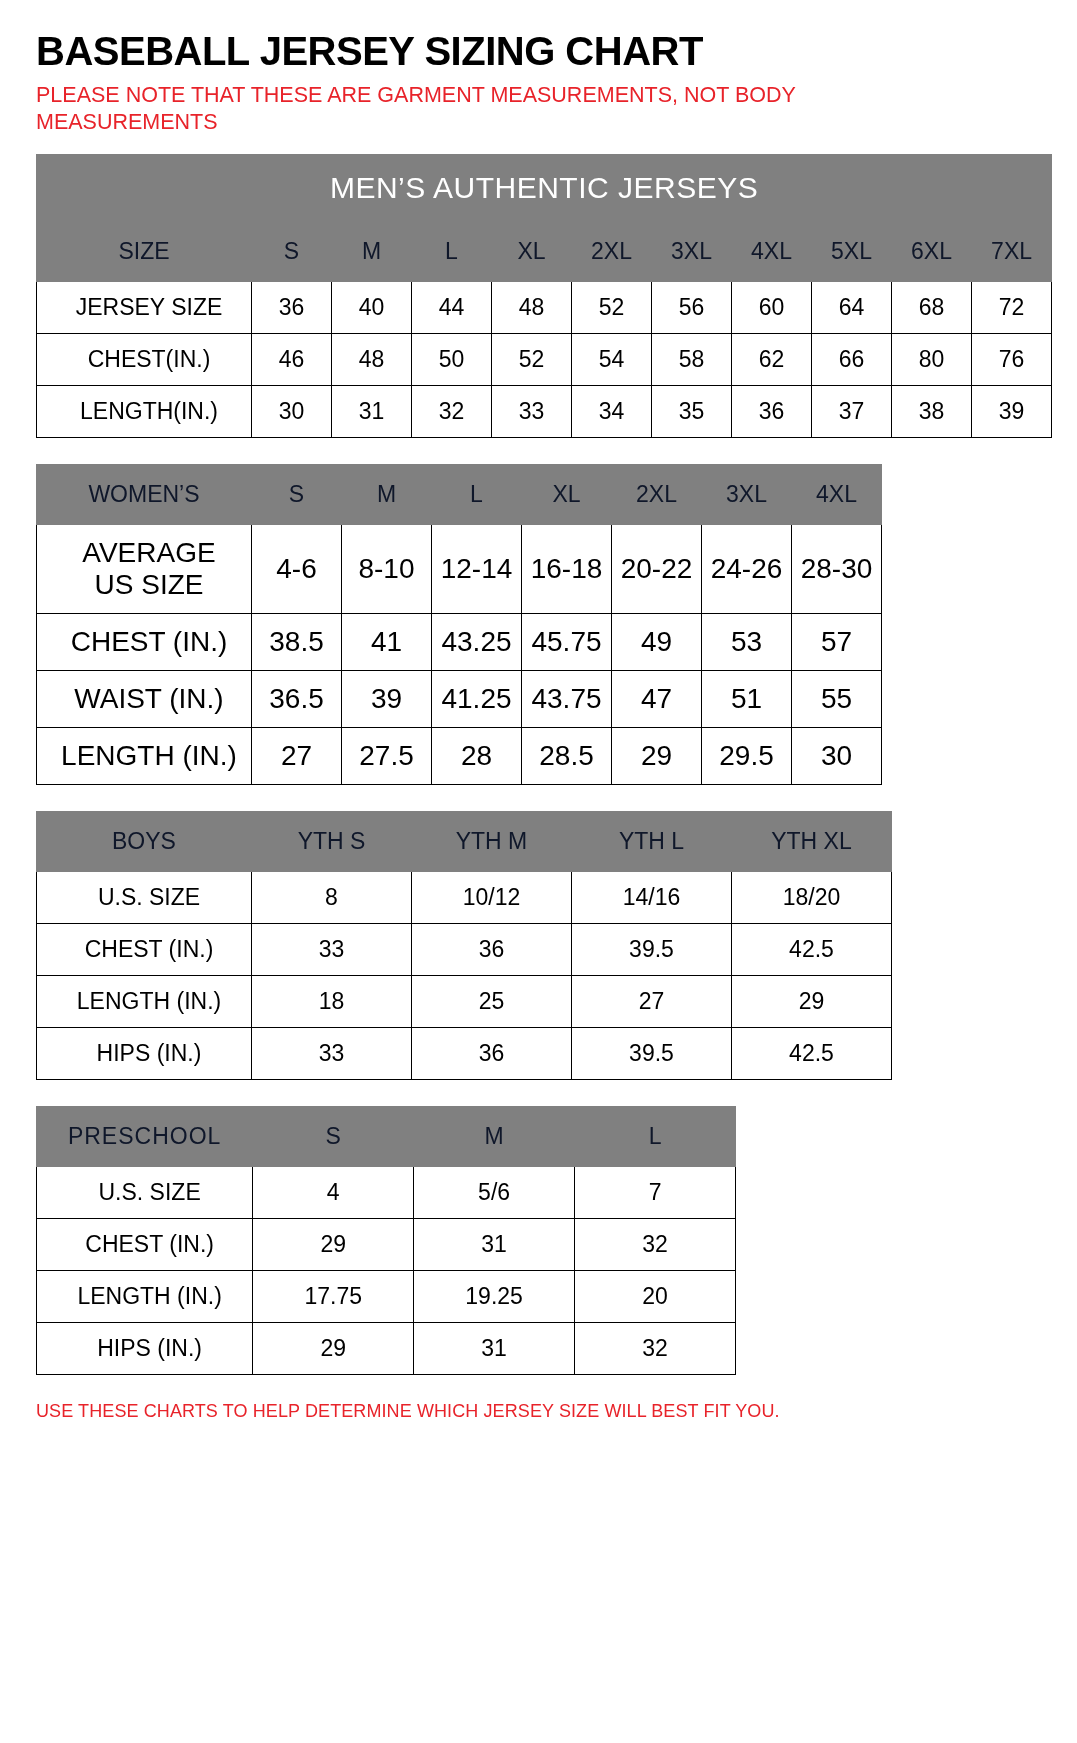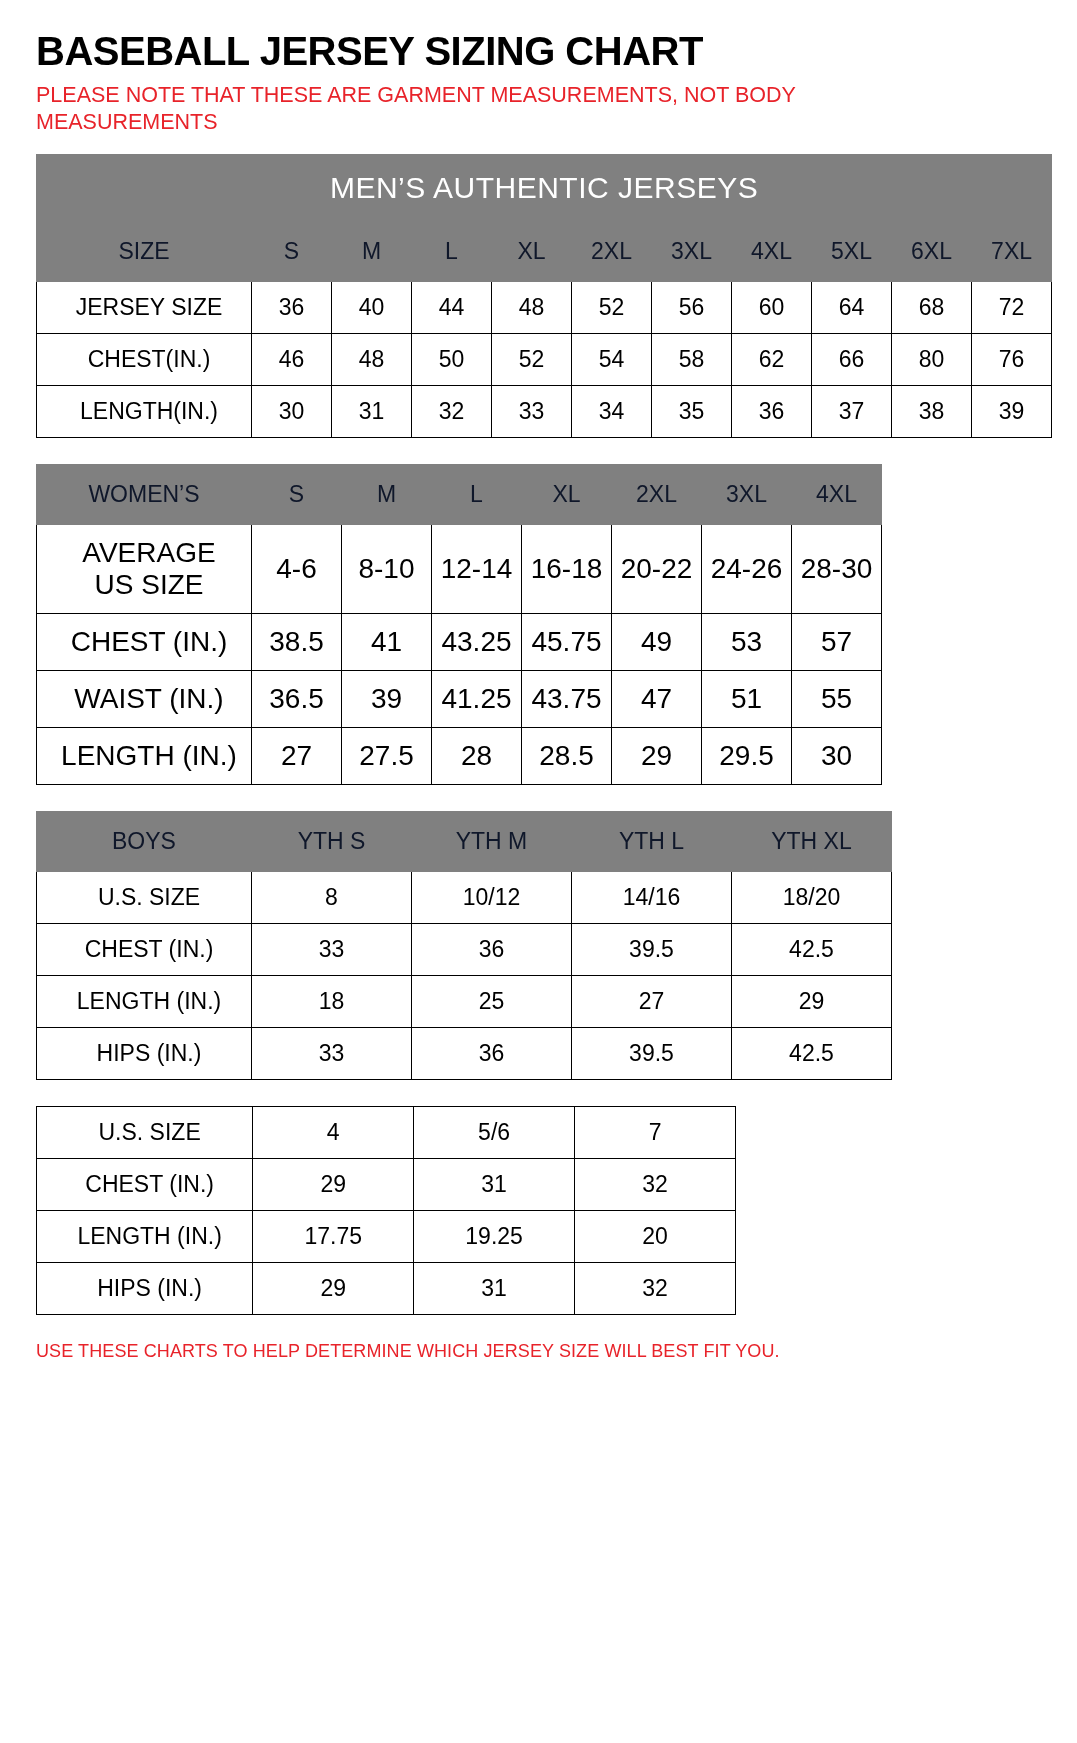--- a/index.html
+++ b/index.html
@@ -294,20 +294,26 @@
   </table>
 
   <table id="pre-table">
     <colgroup>
       <col class="lbl">
         <col class="c">
         <col class="c">
         <col class="c">
     </colgroup>
     <tbody>
+      <tr class="hdr">
+        <td>PRESCHOOL</td>
+        <td>S</td>
+        <td>M</td>
+        <td>L</td>
+      </tr>
       <tr>
         <td class="rowlabel">U.S. SIZE</td>
         <td>4</td>
         <td>5/6</td>
         <td>7</td>
       </tr>
       <tr>
         <td class="rowlabel">CHEST (IN.)</td>
         <td>29</td>
         <td>31</td>

